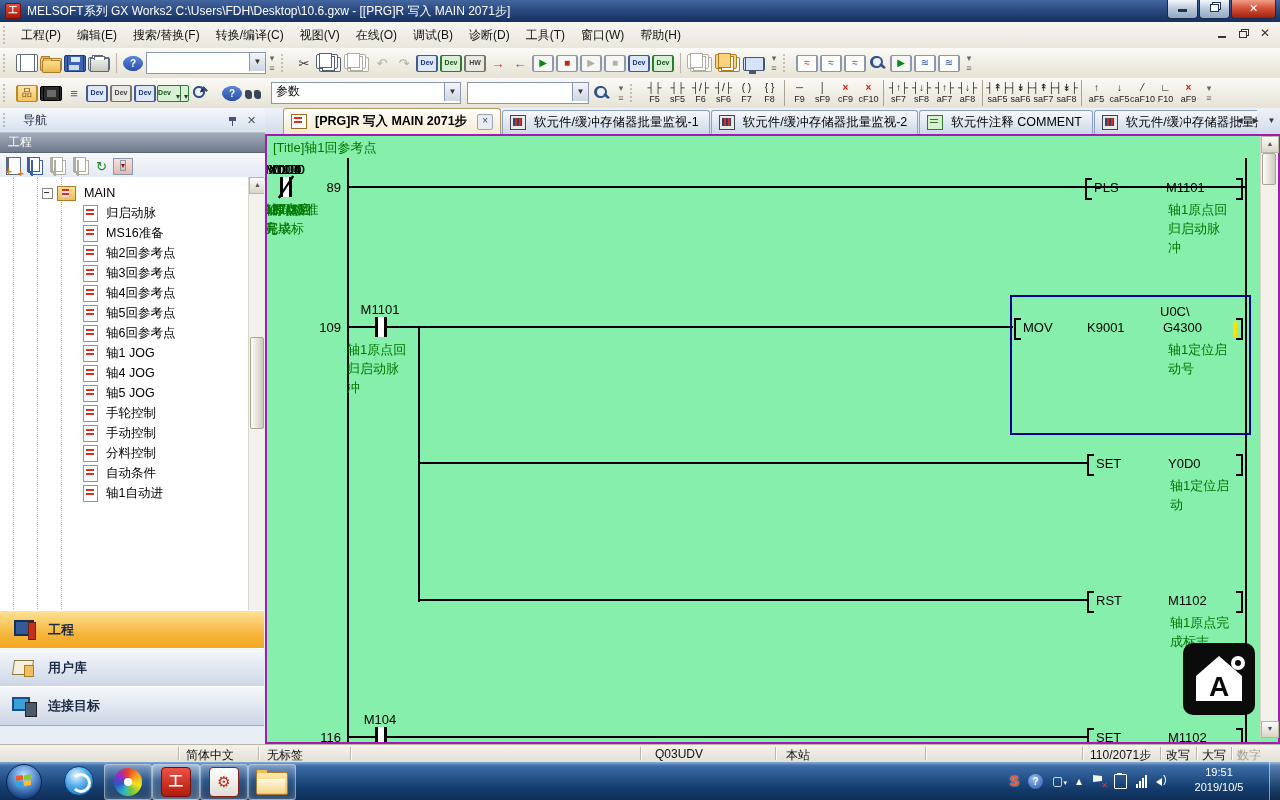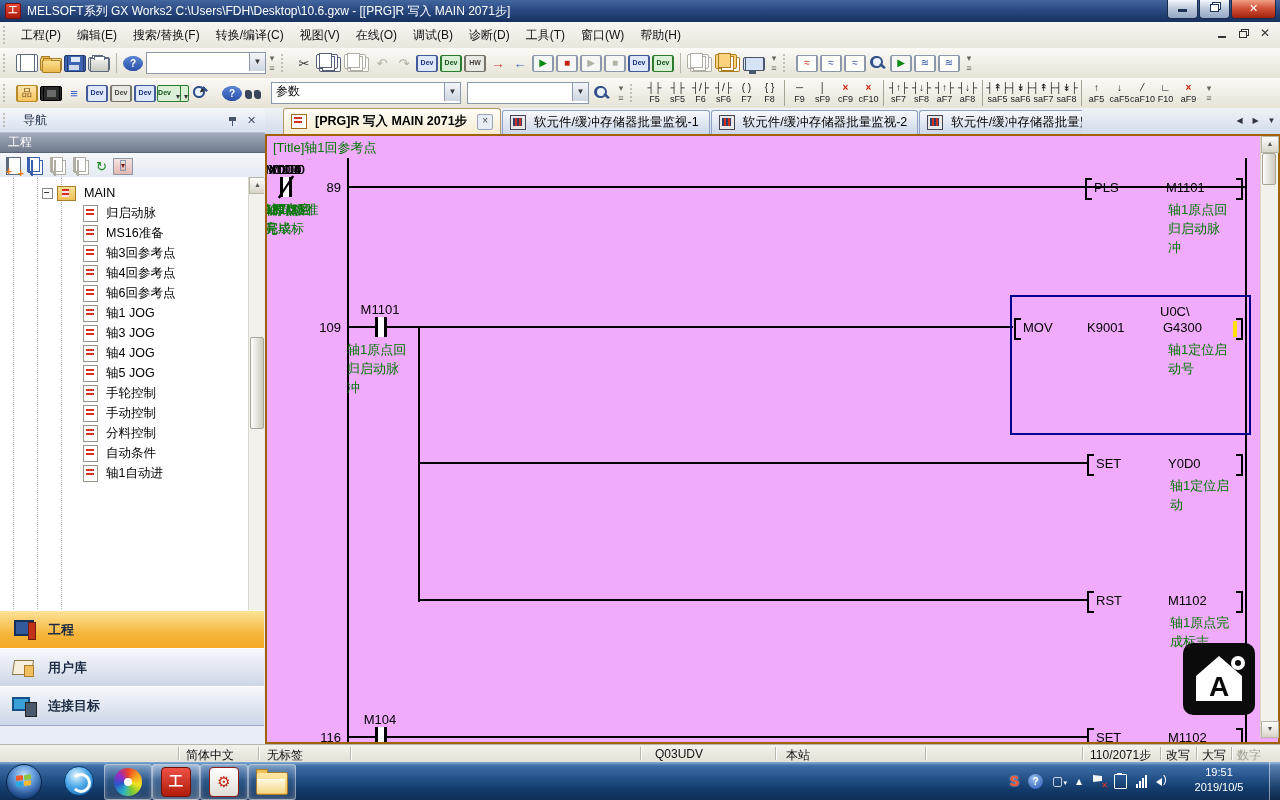--- a/index.html
+++ b/index.html
@@ -157,21 +157,21 @@
   .tab.ic-com .tic{background:#d8f0d0;border-color:#2b7c2e;}
   .tab.ic-com .tic::after{content:"";position:absolute;left:2px;top:3px;width:8px;height:6px;
     background:repeating-linear-gradient(180deg,#2b7c2e 0 1px,#d8f0d0 1px 3px);}
   .tab .tclose{display:none;width:14px;height:14px;margin-left:7px;border:1px solid #98a4b8;border-radius:2px;
     background:#e8edf4;color:#445;font-size:10px;line-height:12px;text-align:center;font-weight:normal;}
   .tab.active .tclose{display:block;}
   .tab.cut{max-width:148px;border-right:none;border-radius:3px 0 0 0;}
   .tabnav{position:absolute;right:2px;top:5px;display:flex;gap:3px;}
   .tabnav span{width:13px;height:15px;font-size:8px;line-height:15px;text-align:center;color:#334;}
   
-  .canvas{position:absolute;left:0;top:26px;width:1011px;height:606px;border:2px solid #a16207;background:#f0abfc;}
+  .canvas{position:absolute;left:0;top:26px;width:1011px;height:606px;border:2px solid #a21caf;background:#86efac;}
   .ladder{position:absolute;left:0;top:0;width:994px;height:606px;overflow:hidden;
     font-family:"Liberation Sans","DejaVu Sans",sans-serif;}
   .ltitle{position:absolute;left:6px;top:3px;color:#007700;font-size:13px;}
   .lwire{position:absolute;height:2px;background:#000;}
   .lbus{position:absolute;width:2px;background:#000;}
   .step{position:absolute;width:44px;text-align:right;font-size:13px;color:#000;}
   .ct{position:absolute;width:36px;height:20px;}
   .ct .gap{position:absolute;left:16px;top:0;width:6px;height:20px;background:#fff;}
   .ct .bar{position:absolute;top:0;width:3px;height:20px;background:#000;}
   .ct .b1{left:13px;} .ct .b2{left:22px;}
@@ -592,41 +592,46 @@
           <span class="tlabel">归启动脉</span>
         </div>
           <div class="trow">
 
           <span class="tico"></span>
           <span class="tlabel">MS16准备</span>
         </div>
           <div class="trow">
 
           <span class="tico"></span>
+          <span class="tlabel">轴2回参考点</span>
+        </div>
+          <div class="trow">
+
+          <span class="tico"></span>
           <span class="tlabel">轴3回参考点</span>
         </div>
           <div class="trow">
 
           <span class="tico"></span>
           <span class="tlabel">轴4回参考点</span>
         </div>
           <div class="trow">
 
           <span class="tico"></span>
+          <span class="tlabel">轴5回参考点</span>
+        </div>
+          <div class="trow">
+
+          <span class="tico"></span>
           <span class="tlabel">轴6回参考点</span>
         </div>
           <div class="trow">
 
           <span class="tico"></span>
           <span class="tlabel">轴1 JOG</span>
-        </div>
-          <div class="trow">
-
-          <span class="tico"></span>
-          <span class="tlabel">轴3 JOG</span>
         </div>
           <div class="trow">
 
           <span class="tico"></span>
           <span class="tlabel">轴4 JOG</span>
         </div>
           <div class="trow">
 
           <span class="tico"></span>
           <span class="tlabel">轴5 JOG</span>
@@ -692,20 +697,25 @@
           <span class="tclose">×</span>
         </div>
           <div class="tab ic-mon">
           <span class="tic"></span>
           <span class="tlabel">软元件/缓冲存储器批量监视-1</span>
 
         </div>
           <div class="tab ic-mon">
           <span class="tic"></span>
           <span class="tlabel">软元件/缓冲存储器批量监视-2</span>
+
+        </div>
+          <div class="tab ic-com">
+          <span class="tic"></span>
+          <span class="tlabel">软元件注释 COMMENT</span>
 
         </div>
           <div class="tab cut ic-mon">
           <span class="tic"></span>
           <span class="tlabel">软元件/缓冲存储器批量监</span>
 
         </div>
         </div>
       <div class="tabnav">
         <span>◀</span>

